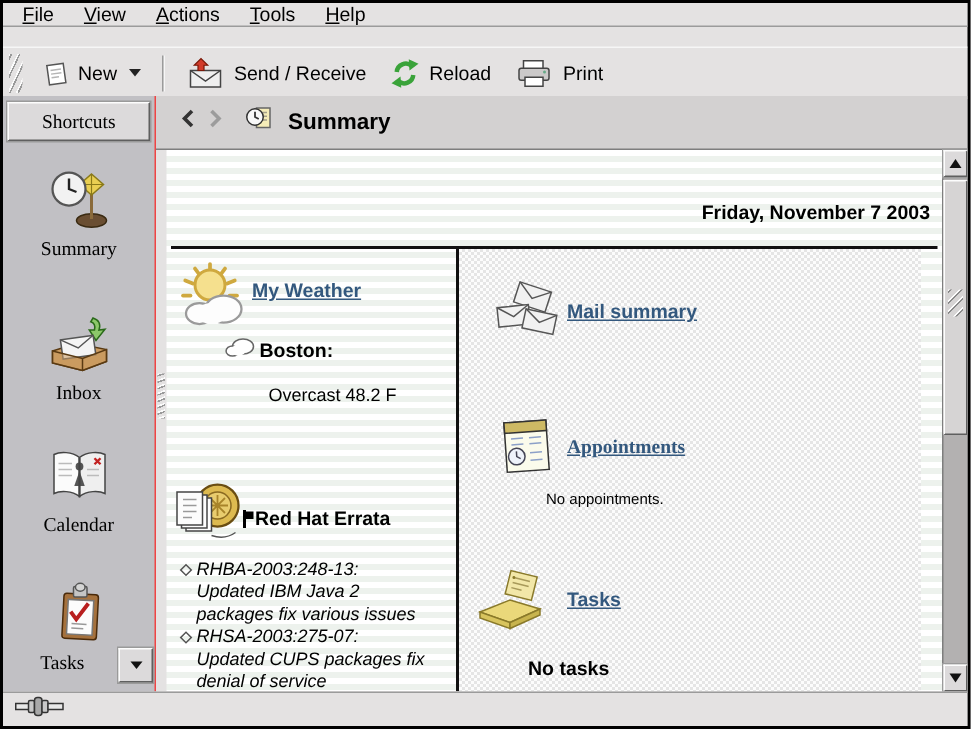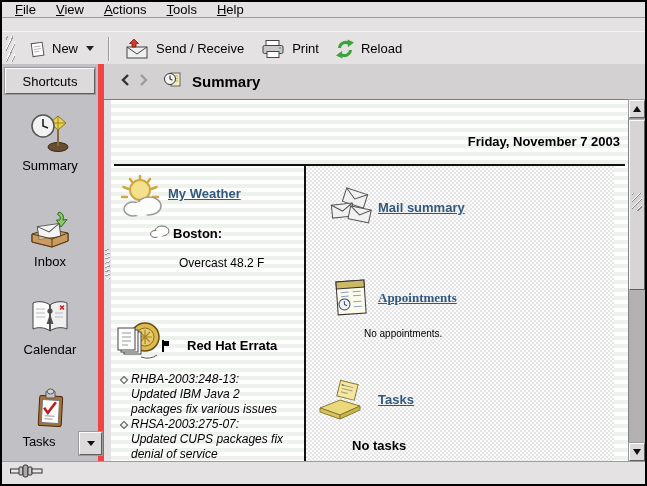--- a/index.html
+++ b/index.html
@@ -21,21 +21,21 @@
     display:flex;align-items:center;background:#e4e2e2;
     border-top:1px solid #f6f6f6;border-bottom:1px solid #9b9b9b;}
   .grip-v{width:9px;height:26px;margin:0 5px 0 4px;
     background:repeating-linear-gradient(115deg,#fbfbfb 0 1px,#9a9a9a 1px 2px,rgba(0,0,0,0) 2px 5px);}
   .tbtn{display:flex;align-items:center;gap:6px;padding:3px 7px;font-size:13px;border:1px solid transparent;}
   .tbtn svg{display:block;}
   .dd-arrow{width:0;height:0;border-left:4px solid transparent;border-right:4px solid transparent;border-top:5px solid #222;margin-left:2px;}
   .tb-sep{width:2px;height:24px;border-left:1px solid #9b9b9b;border-right:1px solid #f6f6f6;margin:0 6px;}
   
   .sidebar-wrap{position:absolute;left:0;top:62px;width:102px;bottom:23px;
-    background:#c1c0c4;border-right:6px solid #ef4444;}
+    background:#c1c0c4;border-right:1px solid #ef4444;font-family:Liberation Serif, serif;}
   .btn3d{background:#dcdadb;border:1px solid;border-color:#fdfdfd #5f5f5f #5f5f5f #fdfdfd;
     box-shadow:0 0 0 1px #9a9a9a;}
   .shortcuts-btn{position:absolute;left:3px;top:4px;right:3px;height:26px;
     display:flex;align-items:center;justify-content:center;font-size:13px;}
   .folder-header{position:absolute;left:102px;top:62px;right:0;height:36px;
     background:#d3d1d1;border-bottom:1px solid #7e7e7e;
     display:flex;align-items:center;padding-left:16px;gap:7px;}
   .folder-title{font-size:15px;font-weight:bold;margin-left:3px;}
   .nav-chevron{display:block;}
   
@@ -59,21 +59,21 @@
   .right-col{position:absolute;left:195px;top:66px;right:14px;bottom:0;
     background-color:#fcfcfc;
     background-image:
       linear-gradient(45deg,#e5e5e5 25%,rgba(0,0,0,0) 25%,rgba(0,0,0,0) 75%,#e5e5e5 75%),
       linear-gradient(45deg,#e5e5e5 25%,rgba(0,0,0,0) 25%,rgba(0,0,0,0) 75%,#e5e5e5 75%);
     background-size:4px 4px;background-position:0 0,2px 2px;}
   .ilink{color:#33587e;font-weight:bold;text-decoration:underline;font-size:13px;cursor:pointer;}
   .abs{position:absolute;}
   .body-txt{font-size:12px;}
   .bold{font-weight:bold;}
-  .errata-title{font-size:13px;font-weight:bold;display:flex;align-items:center;gap:18px;}
+  .errata-title{font-size:13px;font-weight:bold;display:flex;align-items:center;gap:1px;}
   .errata-list{margin:0;padding:0;list-style:none;width:166px;font-size:12px;line-height:15px;font-style:italic;}
   .errata-list li{position:relative;padding-left:12px;}
   .errata-list li::before{content:"";position:absolute;left:2px;top:5px;width:4px;height:4px;
     border:1px solid #555;transform:rotate(45deg);}
   
   .vscroll{position:absolute;right:0;top:0;bottom:0;width:17px;background:#b3b1b1;border-left:1px solid #7e7e7e;}
   .sbtn{position:absolute;left:0;right:0;height:18px;display:flex;align-items:center;justify-content:center;}
   .sbtn.up{top:0;} .sbtn.down{bottom:0;}
   .tri-up{width:0;height:0;border-left:4px solid transparent;border-right:4px solid transparent;border-bottom:6px solid #111;}
   .tri-down{width:0;height:0;border-left:4px solid transparent;border-right:4px solid transparent;border-top:6px solid #111;}
@@ -121,39 +121,39 @@
           <svg width="26" height="21" viewBox="0 0 26 21">
             <rect x="3" y="9" width="20" height="11" fill="#efefef" stroke="#444"></rect>
             <path d="M3 9 L13 16 L23 9" fill="none" stroke="#444"></path>
             <path d="M8 9 V5.5 H5.5 L10 1 L14.5 5.5 H12 V9 Z" fill="#d23b2a" stroke="#7a1808" stroke-width="0.8"></path>
           </svg>
         </span>
       <span>Send / Receive</span>
     </div>
     <div class="tbtn">
       <span>
+          <svg width="20" height="20" viewBox="0 0 20 20">
+            <path d="M4.5 9 A6 6 0 0 1 14.5 5" fill="none" stroke="#3aa33a" stroke-width="3"></path>
+            <polygon points="12.5,0.5 19,3.5 13,8" fill="#3aa33a"></polygon>
+            <path d="M15.5 11 A6 6 0 0 1 5.5 15" fill="none" stroke="#3aa33a" stroke-width="3"></path>
+            <polygon points="7.5,19.5 1,16.5 7,12" fill="#3aa33a"></polygon>
+          </svg>
+        </span>
+      <span>Reload</span>
+    </div>
+    <div class="tbtn">
+      <span>
           <svg width="26" height="20" viewBox="0 0 26 20">
             <rect x="6" y="1.5" width="13" height="6" fill="#fff" stroke="#444"></rect>
             <rect x="3" y="6.5" width="20" height="8" rx="1.5" fill="#cbc9c9" stroke="#444"></rect>
             <rect x="7" y="12.5" width="12" height="6" fill="#fff" stroke="#444"></rect>
             <circle cx="20" cy="9" r="1" fill="#6a8"></circle>
           </svg>
         </span>
       <span>Print</span>
-    </div>
-    <div class="tbtn">
-      <span>
-          <svg width="20" height="20" viewBox="0 0 20 20">
-            <path d="M4.5 9 A6 6 0 0 1 14.5 5" fill="none" stroke="#3aa33a" stroke-width="3"></path>
-            <polygon points="12.5,0.5 19,3.5 13,8" fill="#3aa33a"></polygon>
-            <path d="M15.5 11 A6 6 0 0 1 5.5 15" fill="none" stroke="#3aa33a" stroke-width="3"></path>
-            <polygon points="7.5,19.5 1,16.5 7,12" fill="#3aa33a"></polygon>
-          </svg>
-        </span>
-      <span>Reload</span>
     </div>
   </div>
 
   <div class="sidebar-wrap">
     <div class="shortcuts-btn btn3d">
       <span>Shortcuts</span>
     </div>
 
     <div class="shortcut-item" style="top:48px;">
       <span class="icon">

